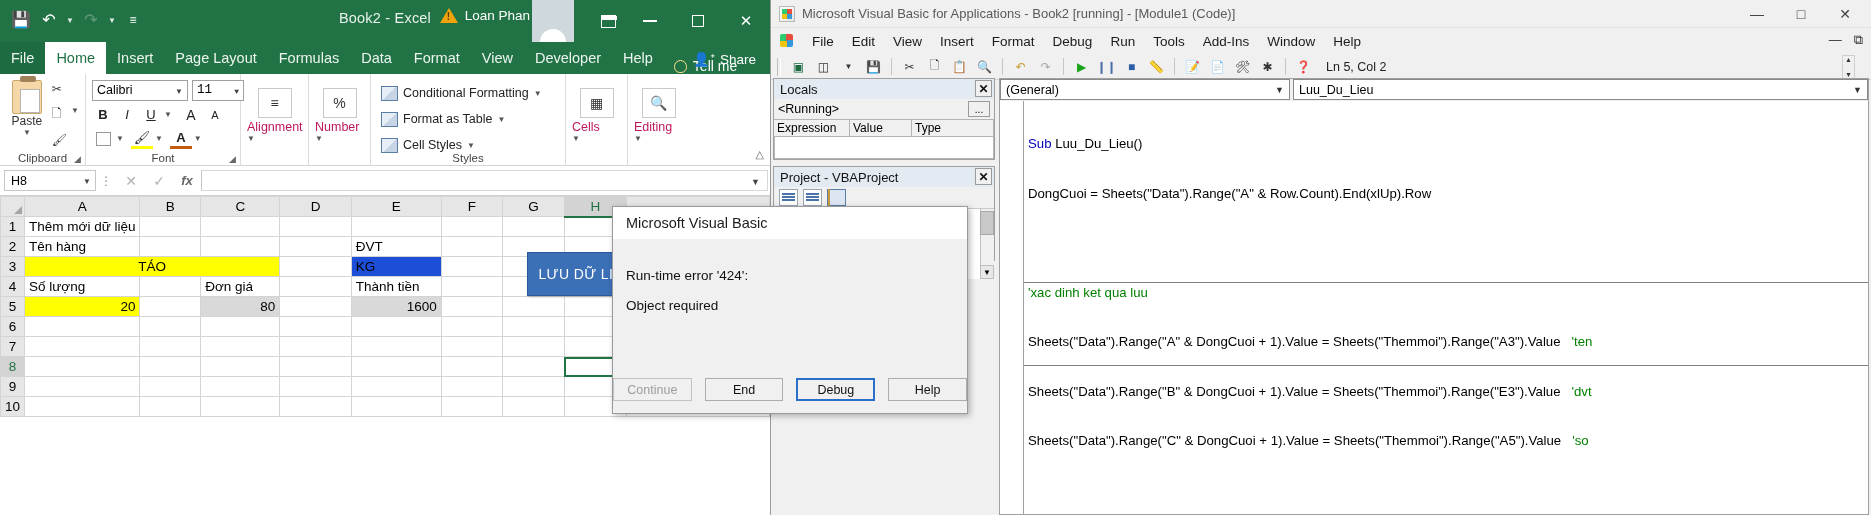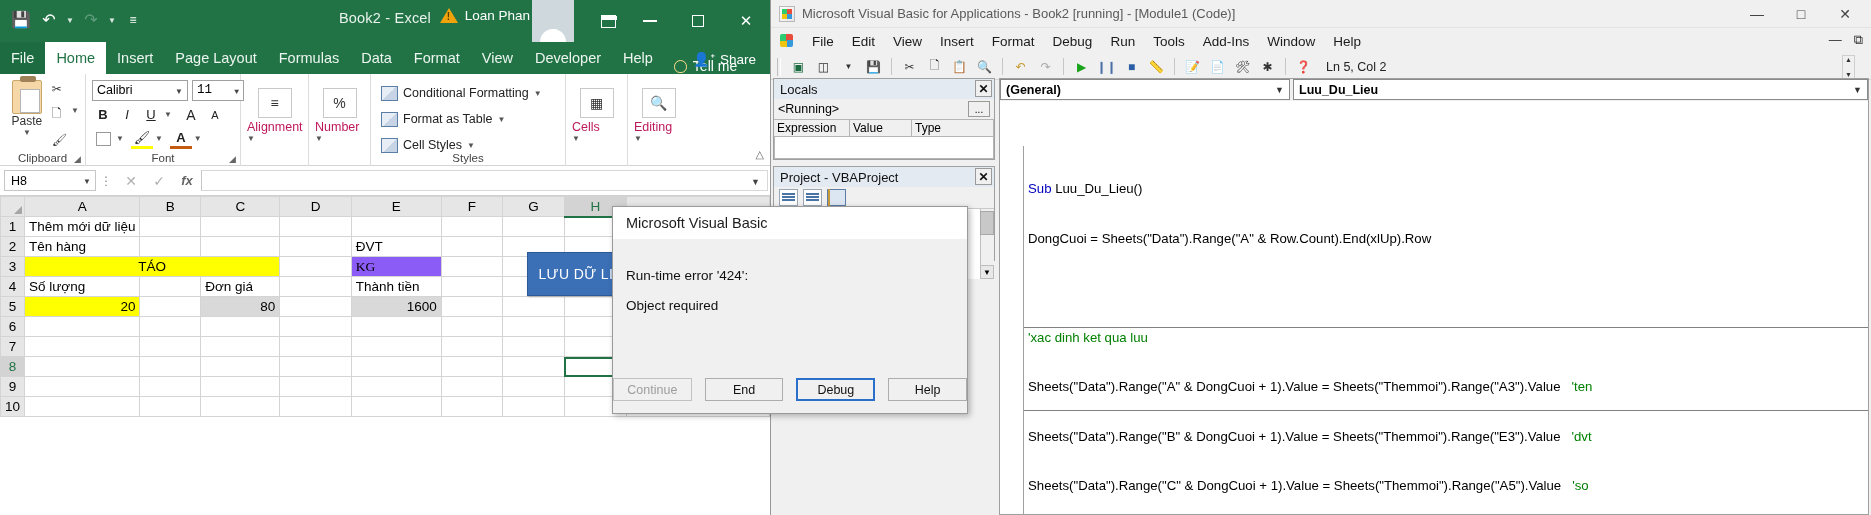--- a/index.html
+++ b/index.html
@@ -96,21 +96,21 @@
   .xl-grid { position:absolute; left:0; top:196px; width:770px; height:319px; background:#fff; }
   .gridtbl { border-collapse: collapse; table-layout: fixed; }
   .gridtbl td, .gridtbl th { border:1px solid #d4d4d4; font-size:13.5px; color:#000; height:20px; padding:0 4px; overflow:hidden; white-space:nowrap; }
   .corner { width:22px; background:#e6e6e6; position:relative; }
   .corner .tri { position:absolute; right:2px; bottom:2px; width:0; height:0; border-left:8px solid transparent; border-bottom:8px solid #a6a6a6;}
   .colhdr { background:#e6e6e6; text-align:center; font-weight:normal; color:#444; height:19px; font-size:13px; }
   .colhdr.sel { background:#d3d3d3; color:#217346; border-bottom:2px solid #217346; }
   .rowhdr { background:#e6e6e6; text-align:center; color:#444; width:22px; font-size:12.5px; }
   .rowhdr.sel { background:#d3d3d3; color:#217346; }
   .yellow { background:#ffff00; }
-  .grey { background:#8b5cf6;font-family:Liberation Serif, serif; }
+  .grey { background:#1d4ed8; }
   .grey2 { background:#d9d9d9; }
   .num { text-align:right; }
   .orange { color:#c55a11; }
   .ctr { text-align:center; }
   .selcell { outline:2px solid #217346; outline-offset:-2px; }
 
   .lu-button {
     position:absolute; left:527px; top:252px; width:118px; height:44px;
     background:#3b6fb6; border:1px solid #2c5a99; color:#fff;
     display:flex; align-items:center; justify-content:center;
@@ -162,26 +162,26 @@
   .pw-ic.sel { border:1px solid #5b7ea6; background:#dce6f2; }
   .pw-ic .ln { position:absolute; left:2px; top:3px; width:13px; height:1.5px; background:#4a73a8; box-shadow:0 3px 0 #4a73a8, 0 6px 0 #4a73a8; }
   .pw-folder { width:17px; height:13px; background:#f0c06a; border:1px solid #c89a3c; border-radius:1px 2px 2px 2px; position:relative;}
   .pw-body { position:relative; height:70px; background:#fff; }
   .pw-scroll { position:absolute; right:0; top:0; width:14px; height:70px; background:#f0f0f0; border-left:1px solid #c0c0c0; }
   .pw-thumb { position:absolute; right:0; top:2px; width:14px; height:24px; background:#c8c8c8; border:1px solid #a8a8a8; }
   .pw-arrow { position:absolute; right:0; bottom:0; width:14px; height:14px; background:#e8e8e8; border:1px solid #bdbdbd; font-size:8px; display:flex; align-items:center; justify-content:center;}
 
   
   .code-win { position:absolute; left:228px; top:78px; right:2px; bottom:0; background:#fff; border:1px solid #a0a0a0; }
-  .cw-dropdowns { height:22px; display:flex; background:#f0f0f0;font-weight:bold; }
+  .cw-dropdowns { height:22px; display:flex; background:#f0f0f0; }
   .cw-dd { height:21px; border:1px solid #8a8a8a; background:#fff; font-size:12.5px; display:flex; align-items:center; padding-left:5px; position:relative; }
   .cw-dd .cv { position:absolute; right:5px; top:5px; font-size:9px; color:#333; }
   .cw-dd.left { width:290px; margin-right:3px; }
   .cw-dd.right { flex:1; }
-  .cw-code { position:absolute; left:0; top:22px; right:0; bottom:0; background:#fff; overflow:hidden;margin-top:45px; }
+  .cw-code { position:absolute; left:0; top:22px; right:0; bottom:0; background:#fff; overflow:hidden; }
   .cw-margin { position:absolute; left:0; top:0; width:24px; bottom:0; background:#fff; border-right:1px solid #a0a0a0; }
   .cw-text {
     position:absolute; left:28px; top:2px; right:0; bottom:0;
     font-family:"Liberation Sans", sans-serif; font-size:13.2px; line-height:16.5px;
     white-space:pre; color:#000;
   }
   .kw { color:#0000c0; }
   .cm { color:#008000; }
   .hr-sep { position:absolute; left:24px; right:0; height:1px; background:#808080; }
 </style>

